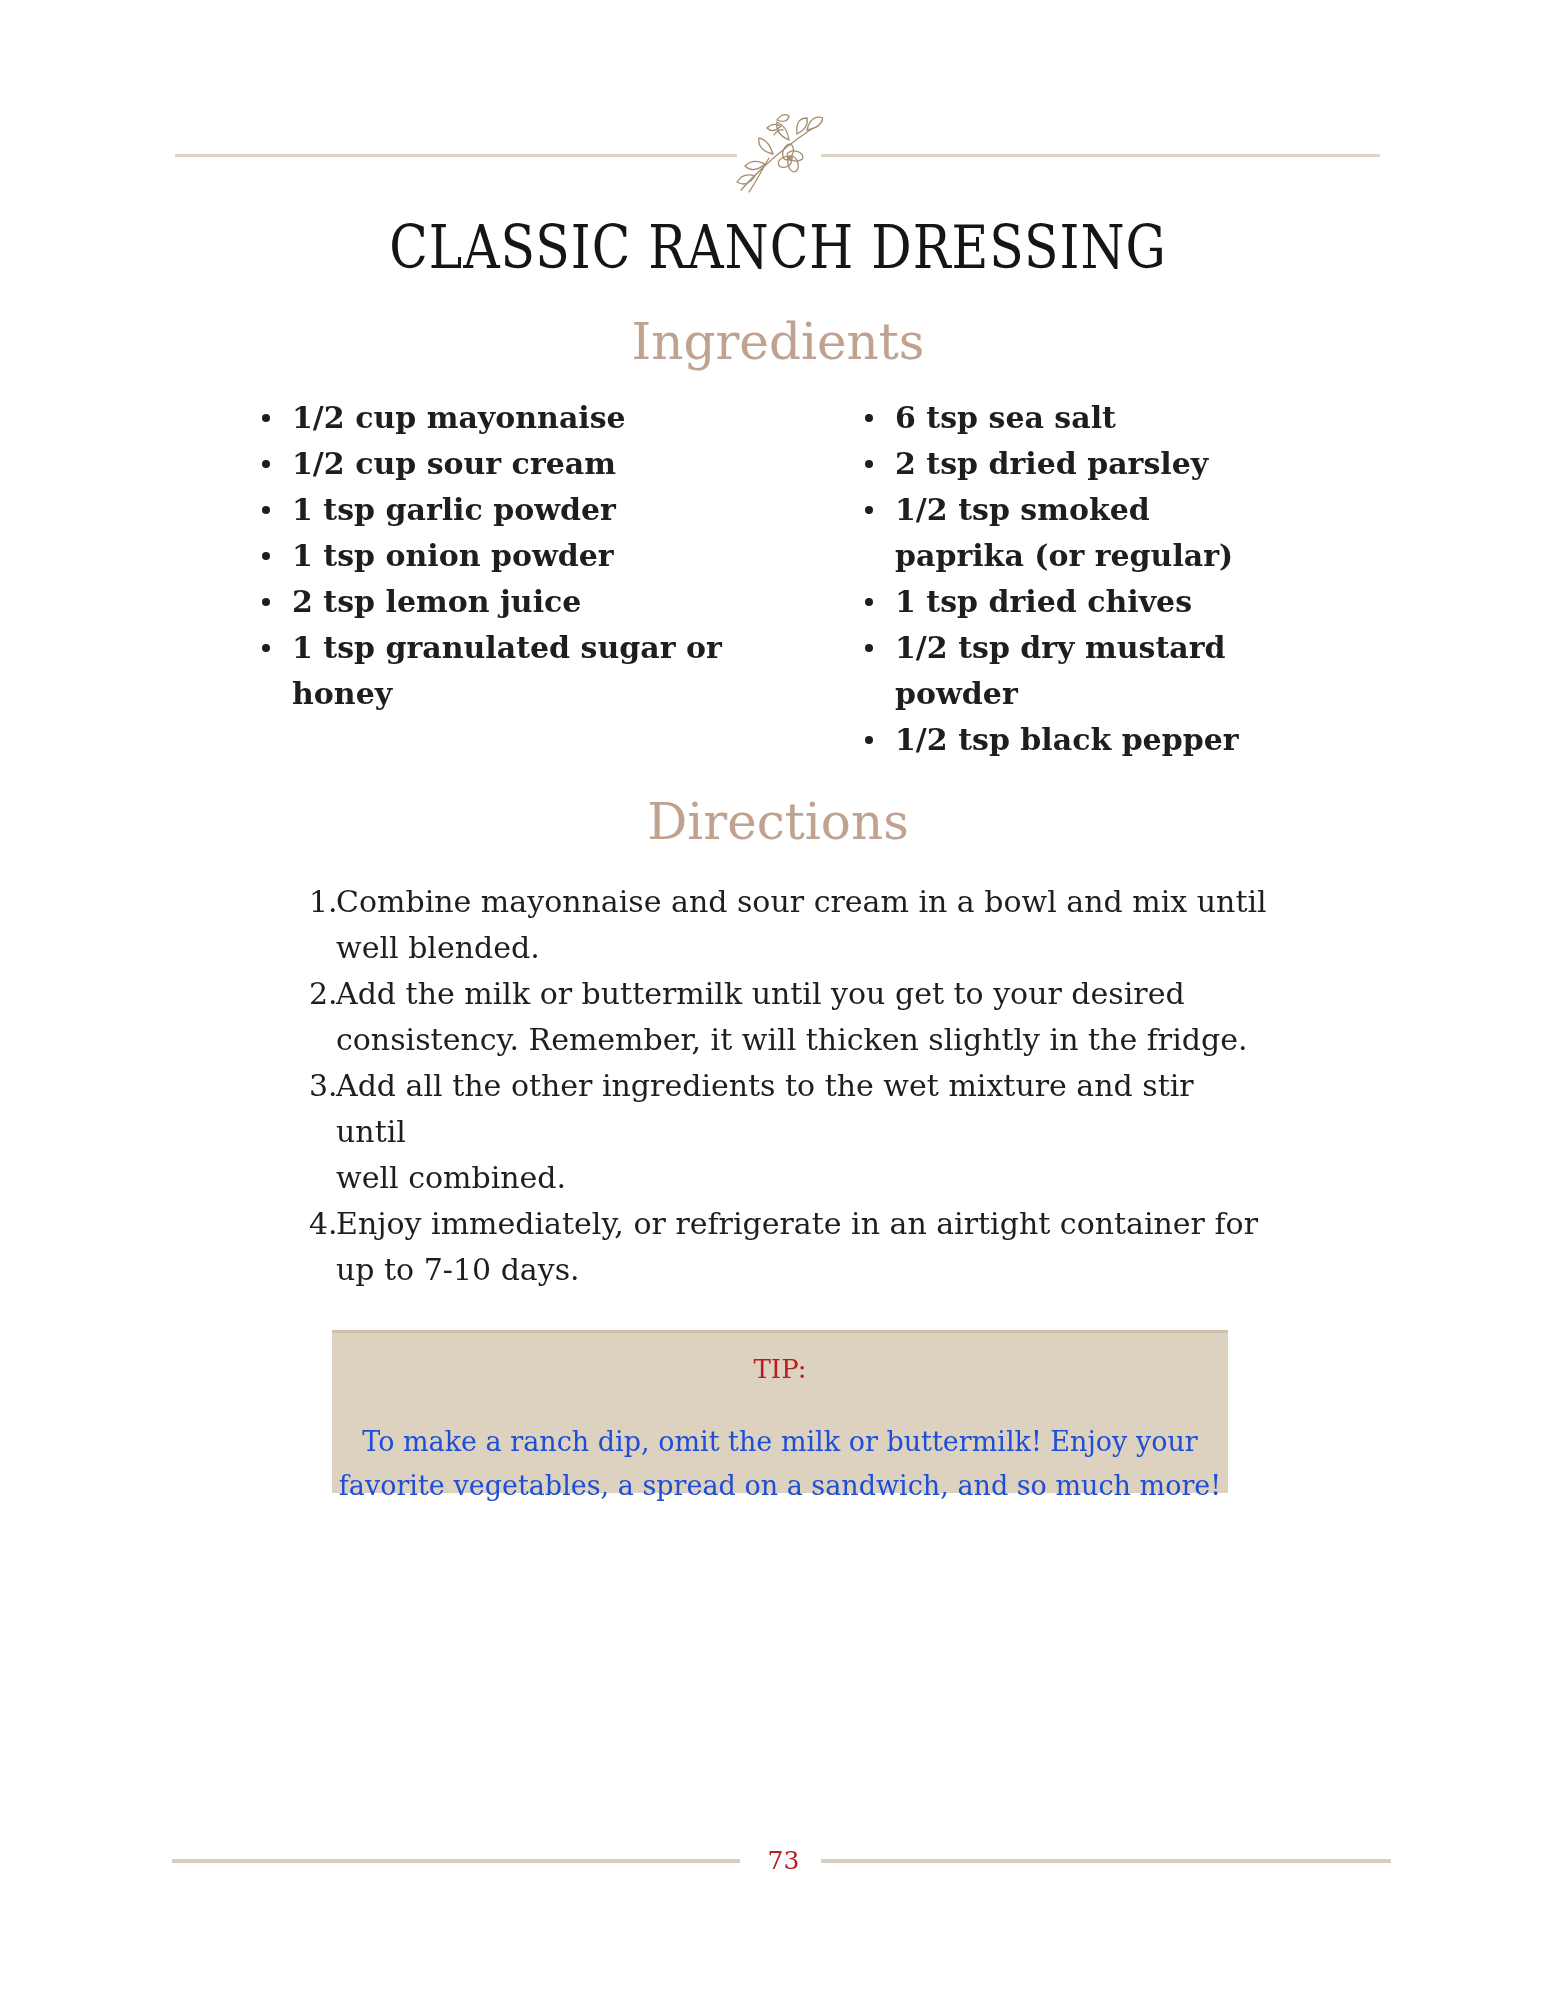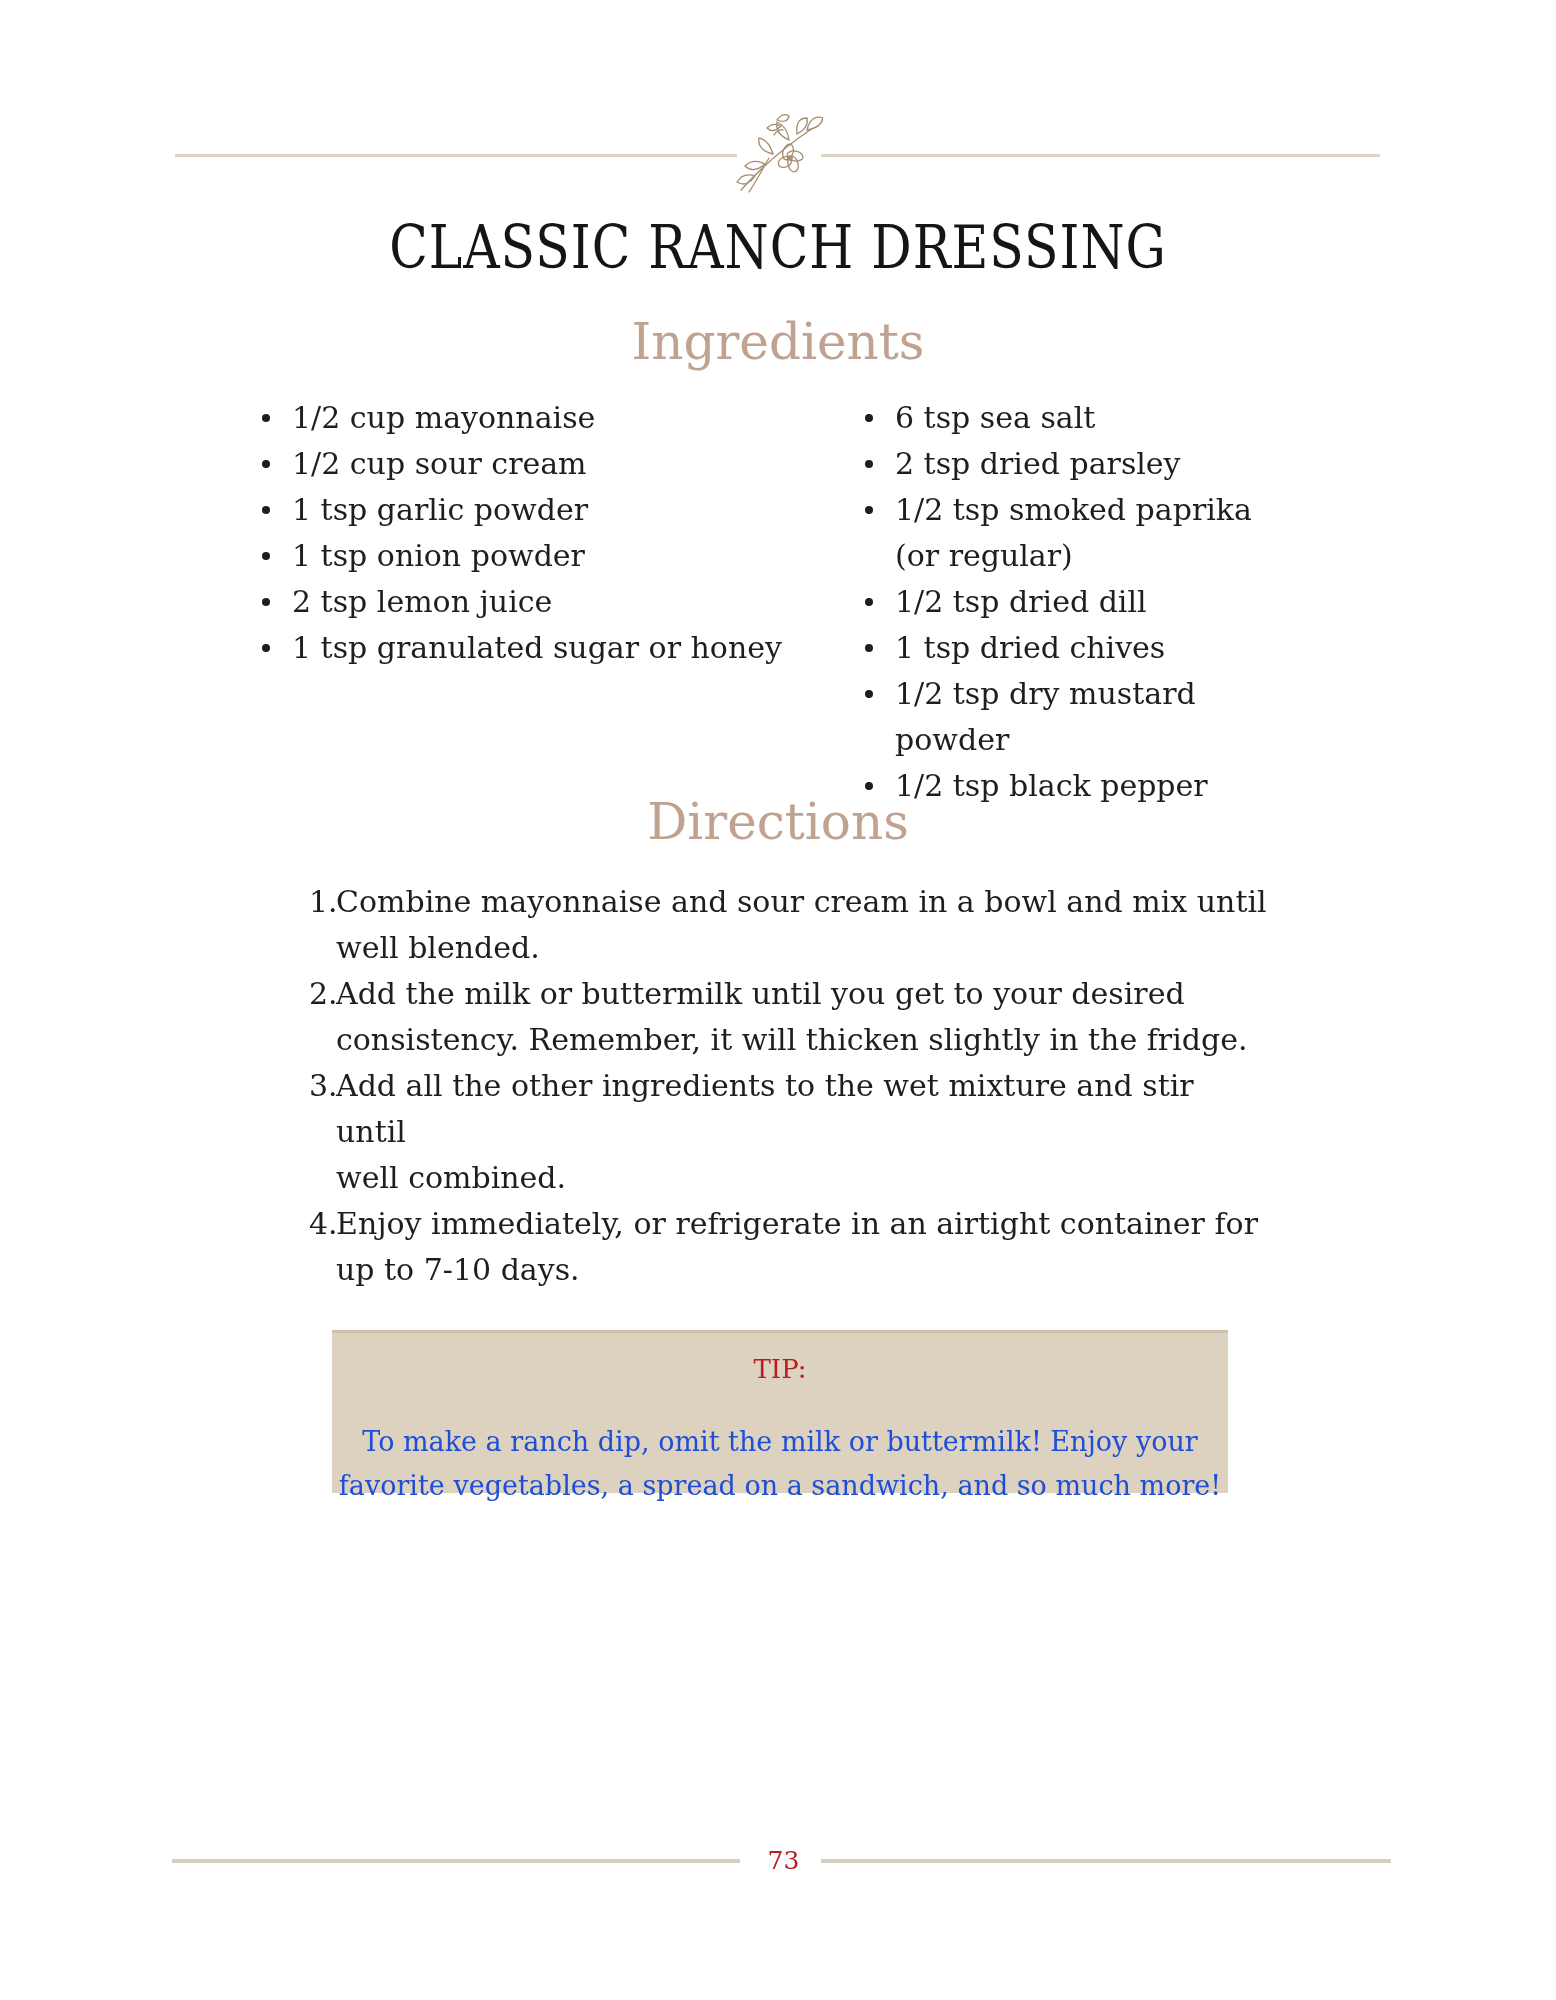--- a/index.html
+++ b/index.html
@@ -30,21 +30,21 @@
     text-align:center;
     font-size:50px;line-height:60px;
     color:#c0a290;
   }
   .ingredients-heading{top:312px;}
   .directions-heading{top:792px;}
   .ing-columns{
     position:absolute;left:240px;top:395px;
     display:flex;align-items:flex-start;
   }
-  .ing-col{list-style:none;margin:0;padding:0;}
+  .ing-col{list-style:none;margin:0;padding:0;font-weight:bold;}
   .ing-col-left{width:575px;margin-right:28px;}
   .ing-col-right{width:430px;}
   .ing-col li{
     position:relative;
     padding-left:52px;
     font-size:30px;line-height:46px;
   }
   .bullet{
     position:absolute;left:22px;top:19px;
     width:8px;height:8px;border-radius:50%;
@@ -166,24 +166,20 @@
         <li>
           <span class="bullet"></span>
           <span>2 tsp dried parsley</span>
         </li>
 
         <li>
           <span class="bullet"></span>
           <span>1/2 tsp smoked paprika (or regular)</span>
         </li>
 
-        <li>
-          <span class="bullet"></span>
-          <span>1/2 tsp dried dill</span>
-        </li>
 
         <li>
           <span class="bullet"></span>
           <span>1 tsp dried chives</span>
         </li>
 
         <li>
           <span class="bullet"></span>
           <span>1/2 tsp dry mustard powder</span>
         </li>

